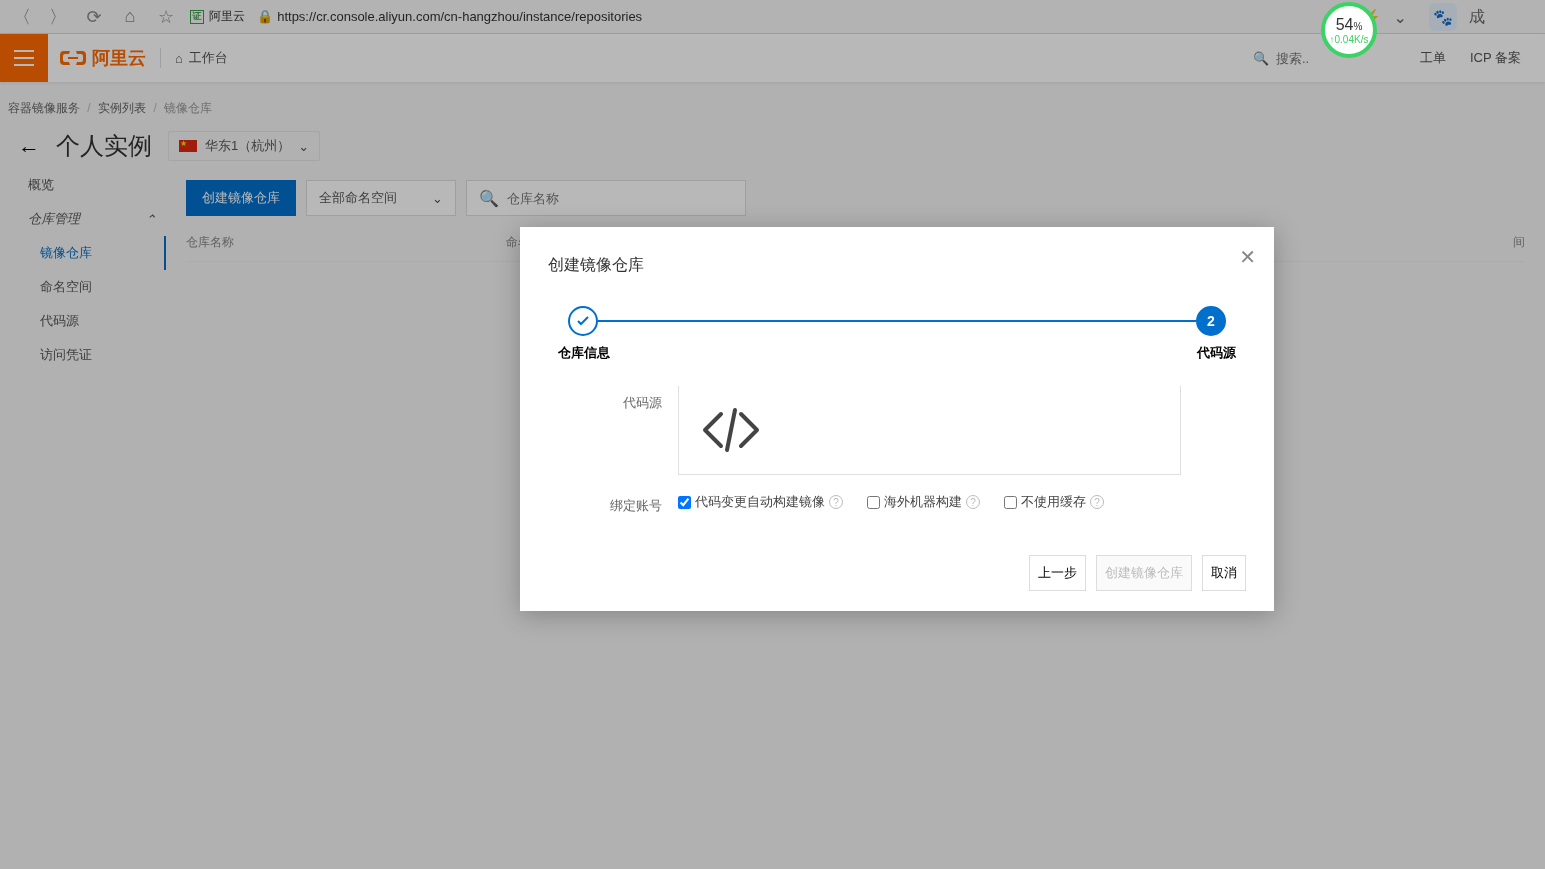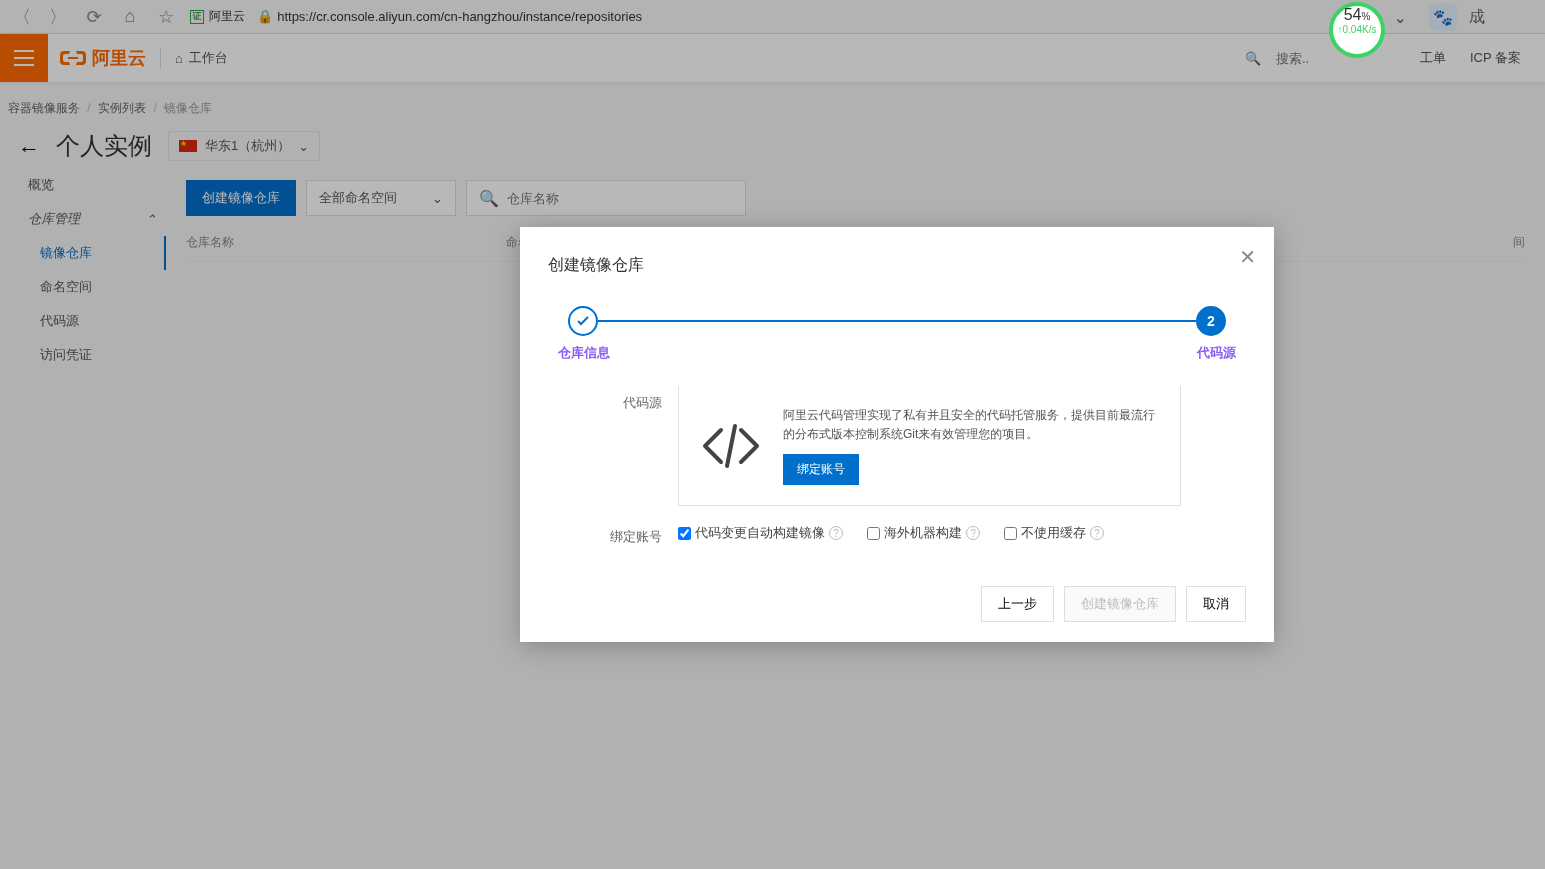--- a/index.html
+++ b/index.html
@@ -6,36 +6,36 @@
 body { width: 1545px; height: 869px; background: #f5f5f5; position: relative; overflow: hidden; }
 
 
 .browser-bar { position: absolute; top: 0; left: 0; right: 0; height: 34px; background: #f8f8f8; border-bottom: 1px solid #ddd; display: flex; align-items: center; padding: 0 10px; gap: 12px; }
 .browser-bar .nav-btn { width: 24px; height: 24px; display: flex; align-items: center; justify-content: center; color: #888; font-size: 18px; cursor: pointer; }
 .site-tag { display: flex; align-items: center; gap: 5px; font-size: 12px; color: #333; }
 .site-tag .favicon { width: 14px; height: 14px; border: 1px solid #3a9c49; color: #3a9c49; font-size: 9px; display: flex; align-items: center; justify-content: center; font-weight: bold; }
 .url-bar { font-size: 13px; color: #333; }
 .url-bar .host { color: #333; }
 .url-bar .lock { color: #2ecc71; margin-right: 4px; }
-.speed-badge { position: absolute; right: 160px; top: 2px; width: 56px; height: 56px; border-radius: 50%; border: 4px solid #3dd265; background: #fff; display: flex; flex-direction: column; align-items: center; justify-content: flex-start; font-size: 10px; color: #333; z-index: 50; }
+.speed-badge { position: absolute; right: 168px; top: 2px; width: 56px; height: 56px; border-radius: 50%; border: 4px solid #3dd265; background: #fff; display: flex; flex-direction: column; align-items: center; justify-content: center; font-size: 10px; color: #333; z-index: 50; }
 .speed-badge .pct { font-size: 16px; font-weight: 500; }
 .corner-tag { position: absolute; left: 0; top: 0; font-size: 9px; background: #f88; color: #fff; padding: 0 3px; }
 .browser-right { position: absolute; right: 60px; top: 0; height: 34px; display: flex; align-items: center; gap: 12px; color: #666; }
 .paw-icon { width: 28px; height: 28px; background: #e6f2ff; border-radius: 6px; color: #7ab8ff; display: flex; align-items: center; justify-content: center; margin-left: 10px; }
 
 
 .console-header { position: absolute; top: 34px; left: 0; right: 0; height: 48px; background: #fff; box-shadow: 0 1px 3px rgba(0,0,0,.08); display: flex; align-items: center; }
 .hamburger { width: 48px; height: 48px; background: #ff6a00; color: #fff; display: flex; align-items: center; justify-content: center; cursor: pointer; }
 .logo { margin-left: 12px; display: flex; align-items: center; gap: 6px; color: #ff6a00; font-size: 18px; font-weight: 600; }
 .logo .mark svg { display: block; }
 .divider { width: 1px; height: 20px; background: #ddd; margin: 0 14px; }
 .workbench { display: flex; align-items: center; gap: 6px; color: #555; font-size: 13px; cursor: pointer; }
 .header-right { margin-left: auto; display: flex; align-items: center; gap: 24px; padding-right: 24px; font-size: 13px; color: #555; }
 .search-box { display: flex; align-items: center; gap: 6px; color: #999; }
-.search-box input { border: none; outline: none; font-size: 13px; width: 120px; background: transparent; margin-left: 8px; }
+.search-box input { border: none; outline: none; font-size: 13px; width: 120px; background: transparent; }
 
 
 .breadcrumb { position: absolute; top: 100px; left: 8px; font-size: 12px; color: #666; }
 .breadcrumb .sep { color: #bbb; margin: 0 4px; }
 .breadcrumb .cur { color: #999; }
 
 
 .title-row { position: absolute; top: 130px; left: 18px; display: flex; align-items: center; gap: 16px; }
 .title-row .back { font-size: 22px; cursor: pointer; }
 .title-row .title { font-size: 24px; font-weight: 500; color: #333; }
@@ -66,41 +66,41 @@
 
 .modal { position: absolute; left: 520px; top: 227px; width: 754px; background: #fff; box-shadow: 0 4px 24px rgba(0,0,0,.25); padding: 28px 28px 20px; }
 .modal .close { position: absolute; right: 18px; top: 18px; font-size: 20px; color: #888; cursor: pointer; }
 .modal h2 { font-size: 16px; font-weight: 500; color: #333; }
 
 
 .stepper { display: flex; align-items: center; margin: 30px 20px 8px; }
 .step-circle { width: 30px; height: 30px; border-radius: 50%; border: 2px solid #0070cc; display: flex; align-items: center; justify-content: center; color: #0070cc; font-size: 14px; flex: 0 0 auto; }
 .step-circle.active { background: #0070cc; color: #fff; font-weight: 600; }
 .step-line { flex: 1; height: 2px; background: #0070cc; }
-.step-labels { display: flex; justify-content: space-between; margin: 8px 10px 24px; font-size: 13px; font-weight: 600; color: #8b5cf6; }
+.step-labels { display: flex; justify-content: space-between; margin: 8px 10px 24px; font-size: 13px; font-weight: 600; color: #000000; }
 
 
 .form-row { display: flex; margin: 14px 0; }
 .form-label { width: 130px; text-align: right; padding-right: 16px; font-size: 13px; color: #666; padding-top: 8px; }
 .form-content { flex: 1; font-size: 13px; color: #444; }
 .tabs { display: flex; border: 1px solid #e0e0e0; border-radius: 2px 2px 0 0; overflow: hidden; width: fit-content; }
 .tab { padding: 10px 20px; border-right: 1px solid #e0e0e0; cursor: pointer; color: #555; font-size: 13px; }
 .tab:last-child { border-right: none; }
 .tab.active { color: #0070cc; }
 .panel { border: 1px solid #e0e0e0; border-top: none; padding: 20px; display: flex; align-items: center; gap: 20px; width: 503px; }
 .panel .code-icon svg { display: block; }
 .panel .desc { font-size: 12px; color: #555; line-height: 1.6; }
 .small-primary { background: #0070cc; color: #fff; border: none; padding: 7px 14px; font-size: 12px; margin-top: 10px; cursor: pointer; }
 .checkbox-row { display: flex; align-items: center; gap: 24px; }
 .checkbox-row label { display: flex; align-items: center; gap: 4px; cursor: pointer; }
 .help { width: 14px; height: 14px; border-radius: 50%; border: 1px solid #bbb; color: #bbb; font-size: 10px; display: inline-flex; align-items: center; justify-content: center; }
 
 
 .modal-footer { display: flex; justify-content: flex-end; gap: 10px; margin-top: 40px; }
-.modal-footer button { padding: 8px 16px; font-size: 13px; border: 1px solid #ddd; background: #fff; cursor: pointer; }
+.modal-footer button { padding: 8px 8px; font-size: 13px; border: 1px solid #ddd; background: #fff; cursor: pointer; }
 .modal-footer button.disabled { color: #bbb; cursor: not-allowed; background: #fafafa; }
 
 .muted { color: #888; }
 </style>
 </head>
 <body>
 
 <div class="corner-tag">尚硅谷</div>
 
 <div class="browser-bar">
@@ -228,24 +228,20 @@
 
   <div class="form-row">
     <div class="form-label">代码源</div>
     <div class="form-content">
       <div class="panel">
         <span class="code-icon">
           <svg width="64" height="48" viewBox="0 0 64 48">
               <path d="M22 8L6 24l16 16M42 8l16 16-16 16M36 4L28 44" stroke="#444" stroke-width="4" fill="none" stroke-linecap="round" stroke-linejoin="round"></path>
             </svg>
         </span>
-        <div>
-          <div class="desc">阿里云代码管理实现了私有并且安全的代码托管服务，提供目前最流行的分布式版本控制系统Git来有效管理您的项目。</div>
-          <button class="small-primary">绑定账号</button>
-        </div>
       </div>
     </div>
   </div>
 
   <div class="form-row">
     <div class="form-label">绑定账号</div>
     <div class="form-content checkbox-row">
       <label>
         <input type="checkbox" checked="" style="">
         <span>代码变更自动构建镜像</span>

